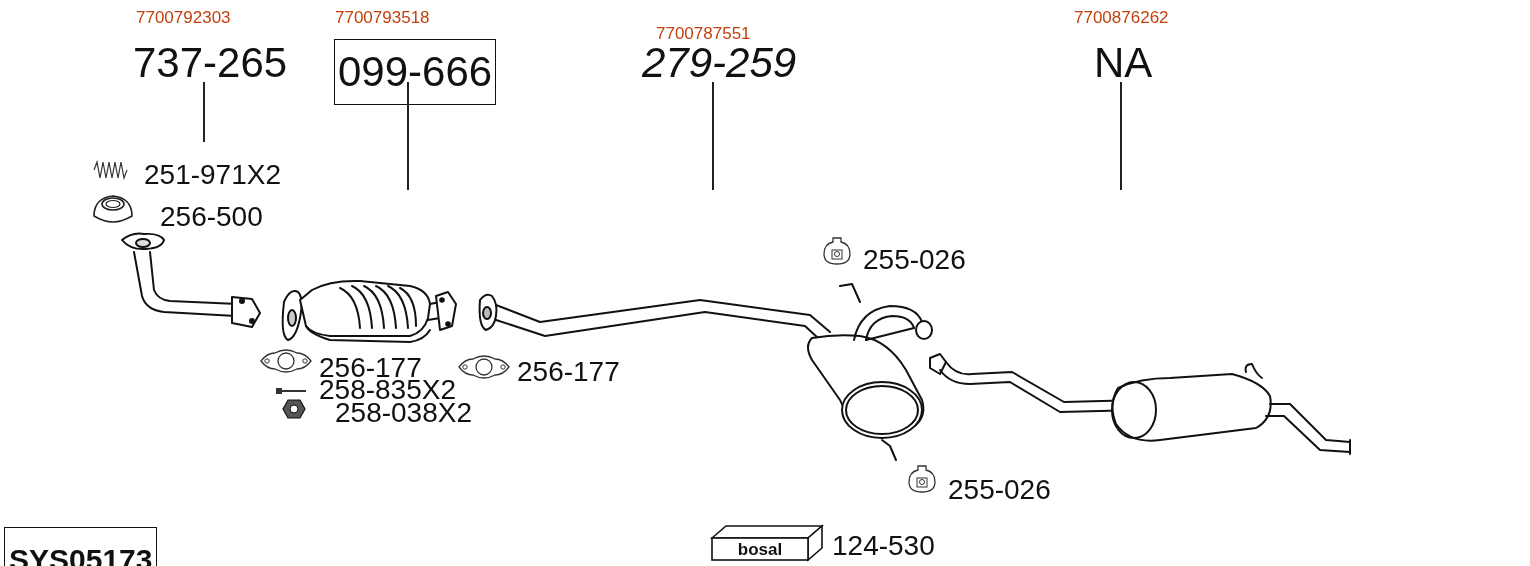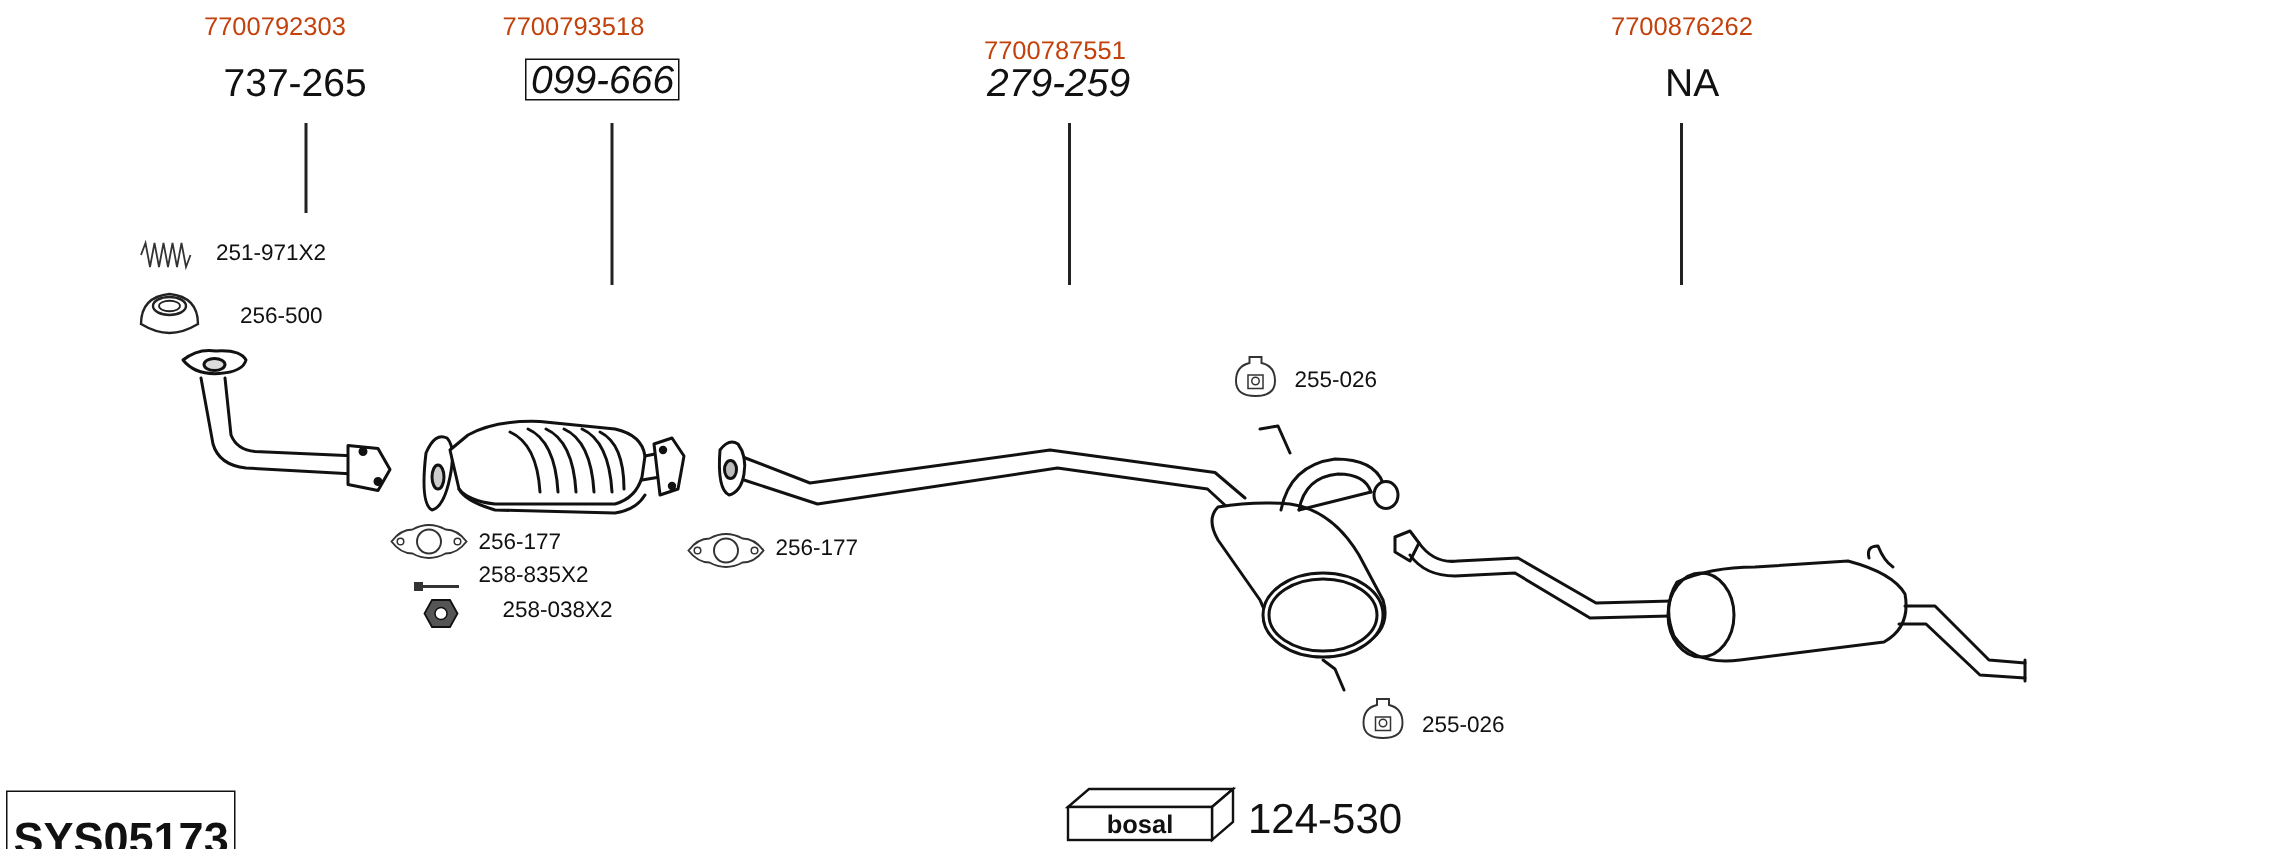--- a/index.html
+++ b/index.html
@@ -1,22 +1,22 @@
 <!DOCTYPE html>
 <html><head>
 <meta charset="utf-8">
 <style>
   html, body { margin:0; padding:0; background:#ffffff; }
   body { width:1530px; height:566px; position:relative; overflow:hidden;
          font-family: "Liberation Sans", sans-serif; color:#111; }
   .abs { position:absolute; }
   .oem { font-size:17px; color:#c2410c; }
-  .big { font-size:26px; color:#111; line-height:1;margin-left:16px; }
-  .boxed { border:1.5px solid #111; padding:0 3px;font-style:italic; }
-  .lbl { font-size:15px; color:#111; line-height:1; }
+  .big { font-size:42px; color:#111; line-height:1; }
+  .boxed { border:1.5px solid #111; padding:11px 3px; }
+  .lbl { font-size:28px; color:#111; line-height:1; }
   .lead { position:absolute; width:2px; background:#222; }
   svg.diagram { position:absolute; left:0; top:0; }
   .sys { font-size:30px; border:1.5px solid #111; padding:16px 4px; line-height:1.05;font-weight:bold; }
 </style>
 </head>
 <body>
 
 <svg class="diagram" width="1530" height="566" viewBox="0 0 1530 566">
   <g fill="none" stroke="#111" stroke-width="2" stroke-linejoin="round" stroke-linecap="round">
 

